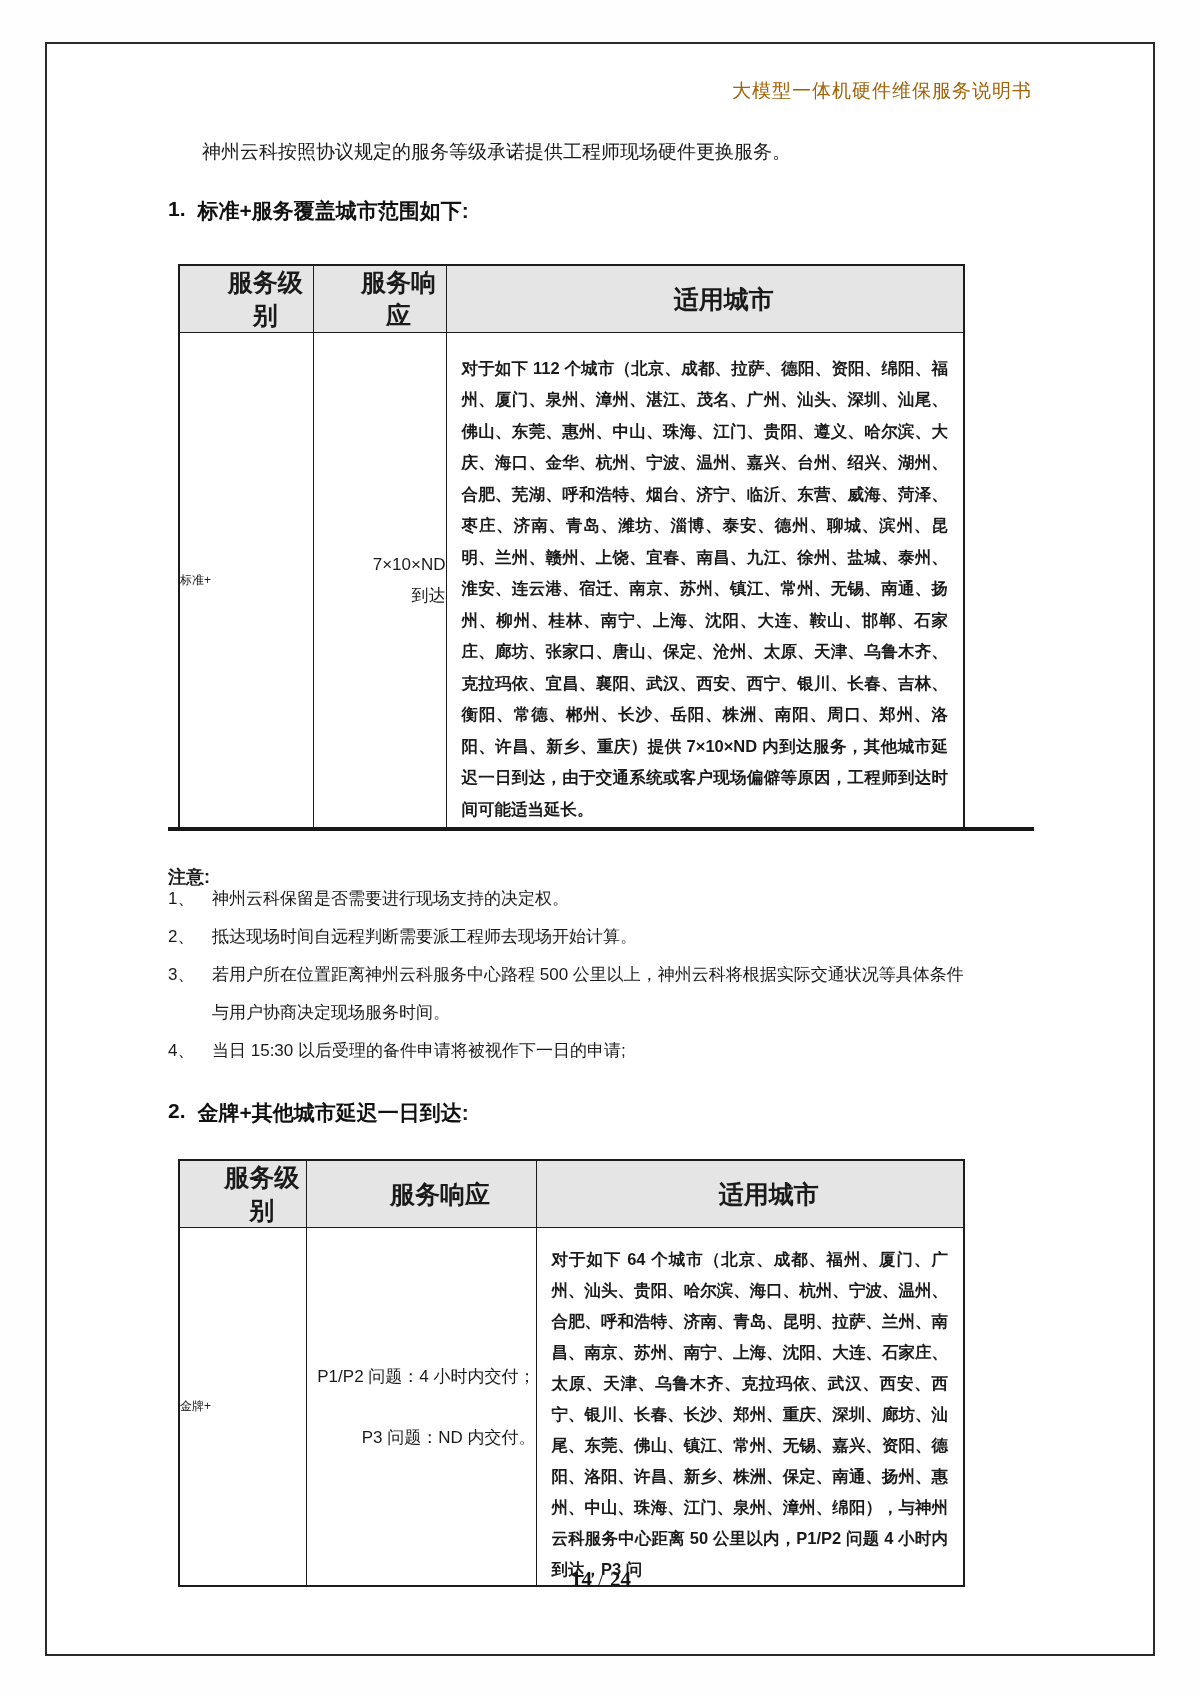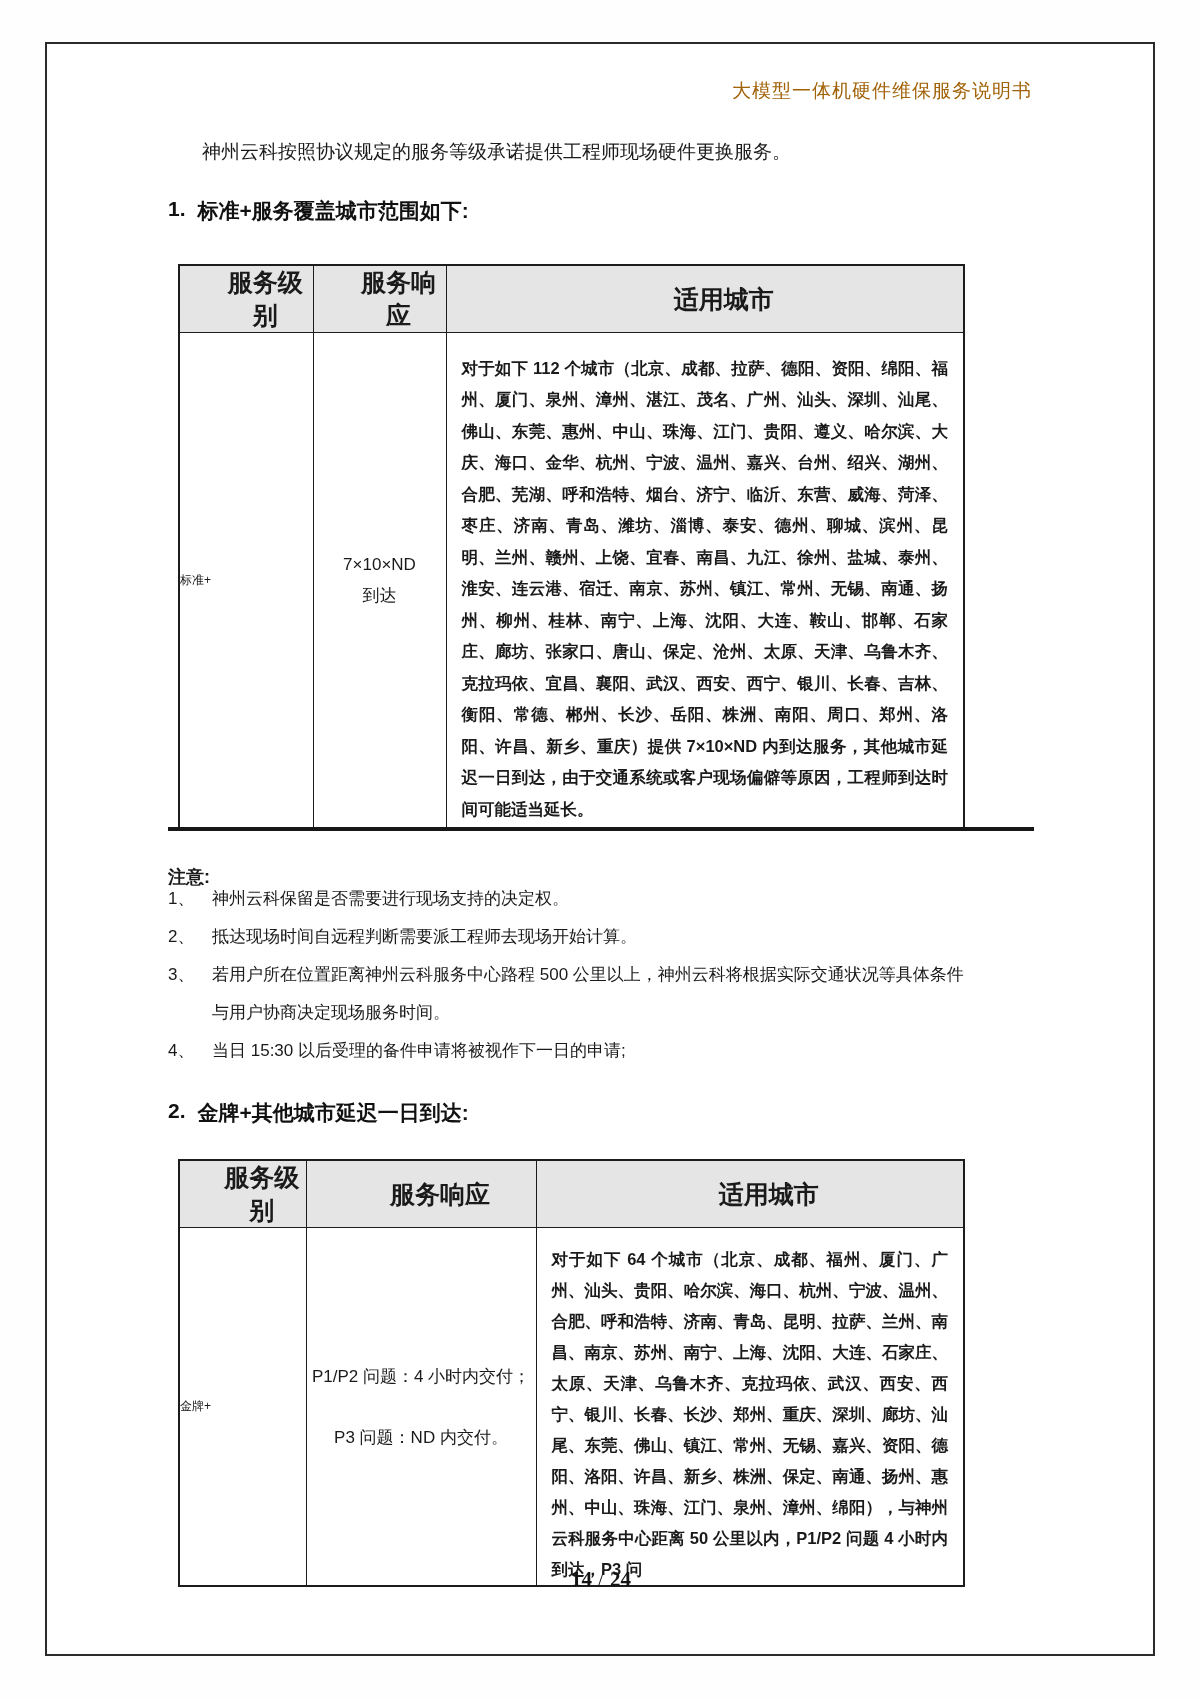--- a/index.html
+++ b/index.html
@@ -69,21 +69,21 @@
     text-align: center;
     vertical-align: middle;
     padding-left: 38px;
   }
   table.svc td { vertical-align: middle; }
   td.level-cell {
     text-align: left;
     font-size: 12px;
   }
   td.response-cell {
-    text-align: center;
+    text-align: right;
     font-size: 17px;
     line-height: 31px;
   }
   .resp-gap { height: 30px; }
   td.cities-cell { vertical-align: top; font-weight: bold; }
   .cities-text {
     padding: 18px 15px 0 15px;
     font-size: 16.5px;
     line-height: 31.5px;
     text-align: justify;

